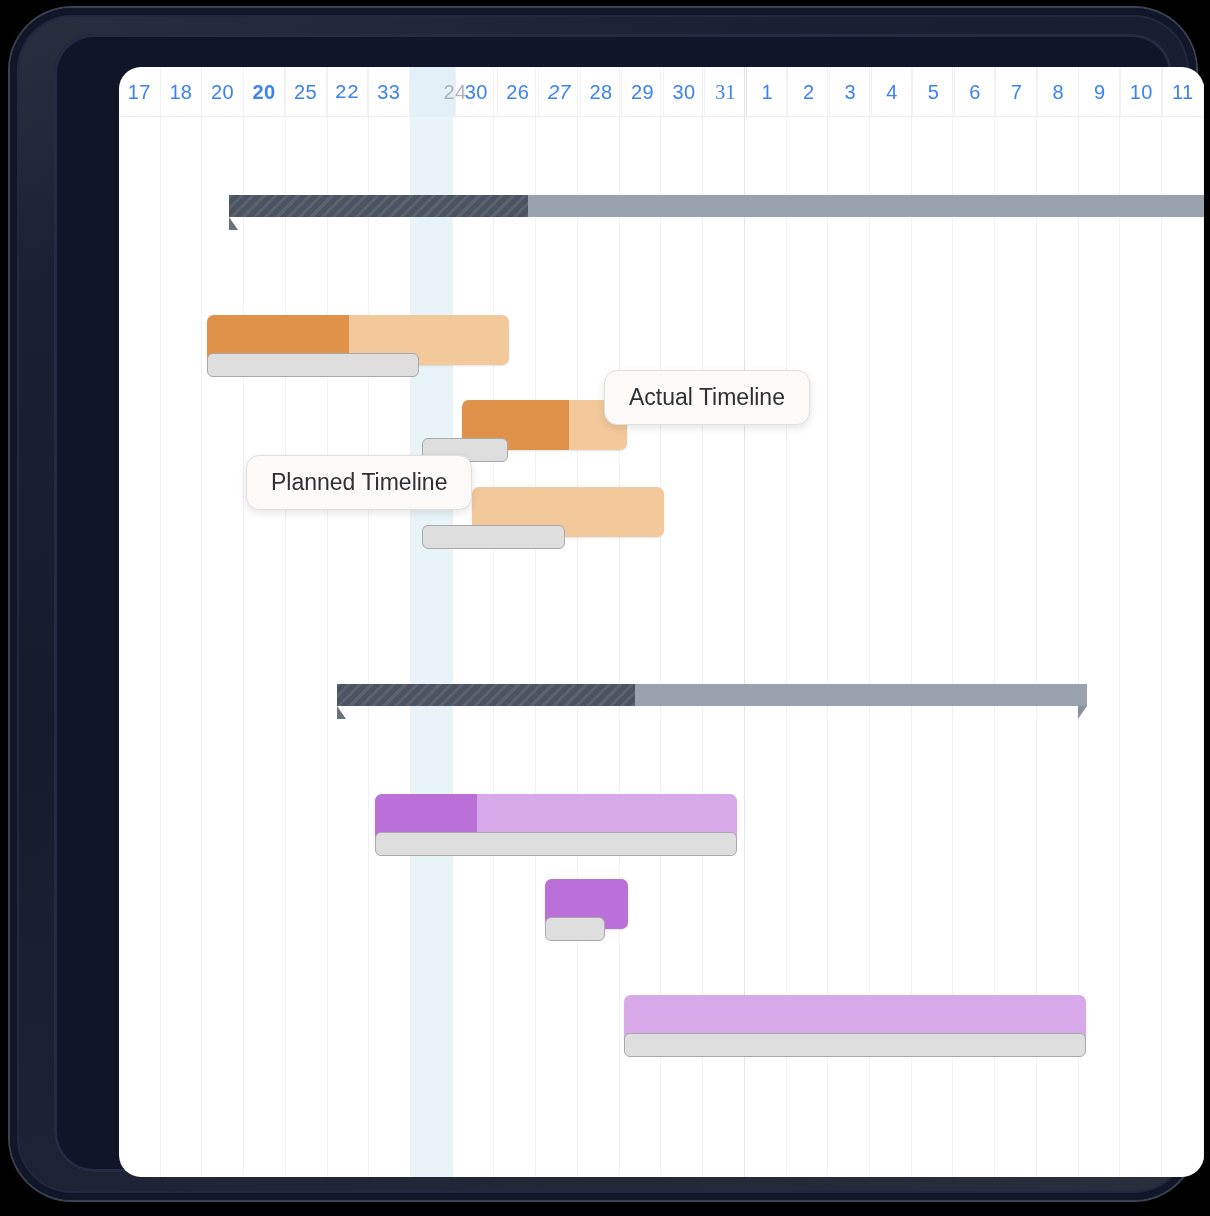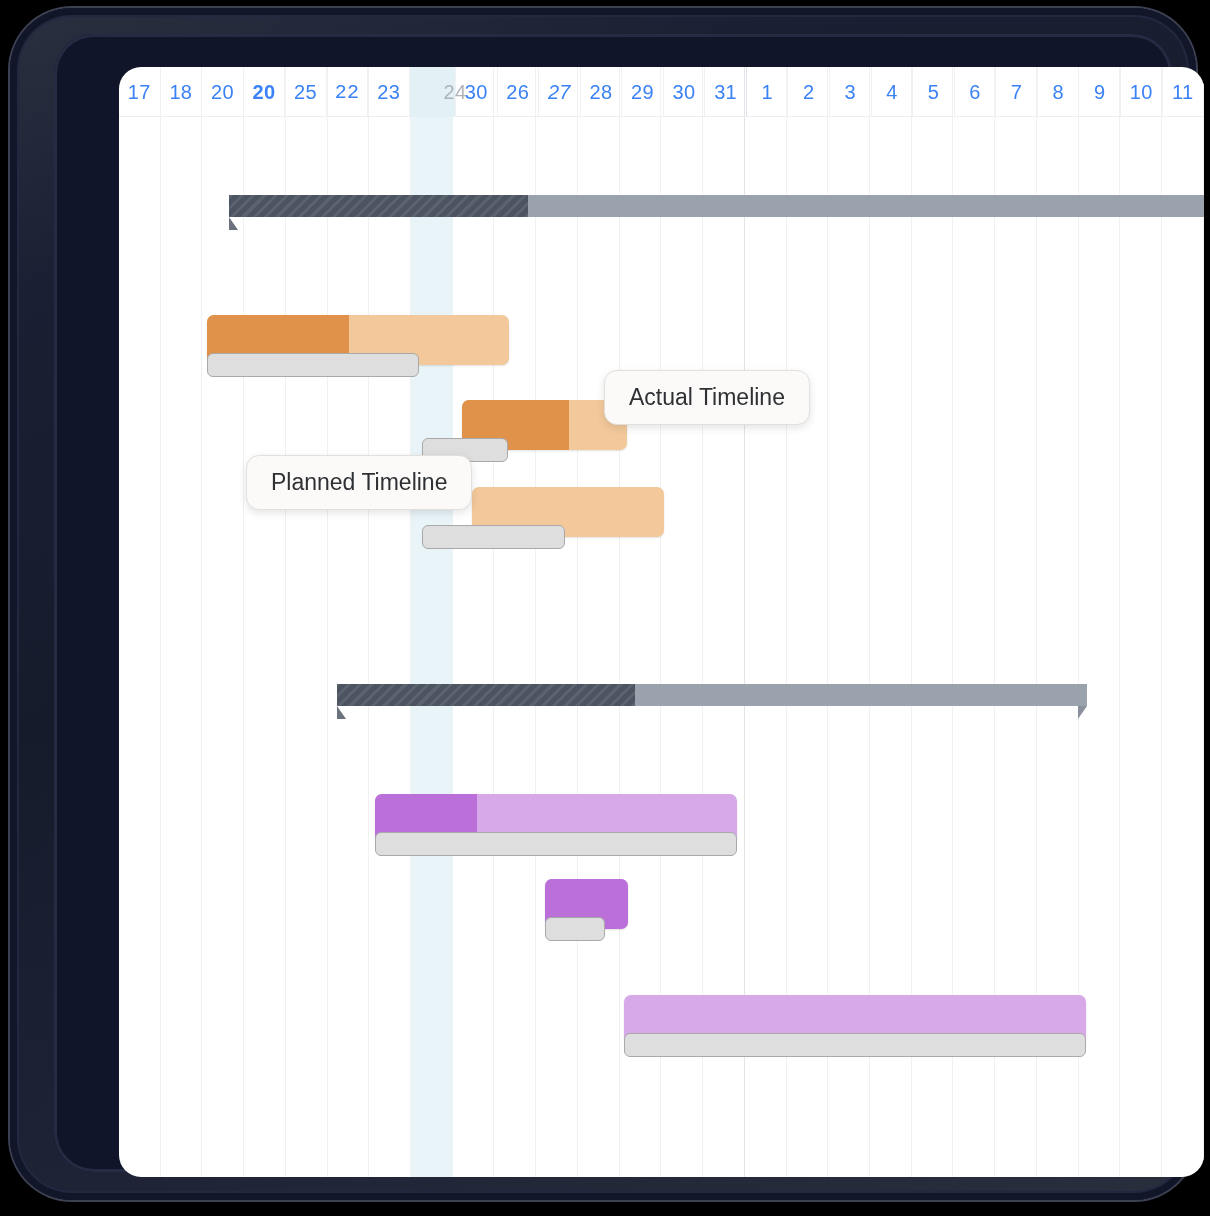--- a/index.html
+++ b/index.html
@@ -212,29 +212,29 @@
           <div class="today-band" style="left: 292.115px; width: 41.7308px;"></div>
         </div>
 
       <div id="header-row">
           <div class="day-cell" style="width: 41.7308px;">17</div>
           <div class="day-cell" style="width: 41.7308px;">18</div>
           <div class="day-cell" style="width: 41.7308px;">20</div>
           <div class="day-cell" style="width: 41.7308px; font-weight: bold;">20</div>
           <div class="day-cell" style="width: 41.7308px;">25</div>
           <div class="day-cell" style="width: 41.7308px; font-family: Liberation Mono, monospace;">22</div>
-          <div class="day-cell" style="width: 41.7308px;">23</div>
+          <div class="day-cell" style="width: 41.7308px;">33</div>
           <div class="day-cell is-today" style="width: 41.7308px; padding-left: 45px;">24</div>
           <div class="day-cell" style="width: 41.7308px;">30</div>
           <div class="day-cell" style="width: 41.7308px;">26</div>
           <div class="day-cell" style="width: 41.7308px; font-style: italic;">27</div>
           <div class="day-cell" style="width: 41.7308px;">28</div>
           <div class="day-cell" style="width: 41.7308px;">29</div>
           <div class="day-cell" style="width: 41.7308px;">30</div>
-          <div class="day-cell month-edge" style="width: 41.7308px;">31</div>
+          <div class="day-cell month-edge" style="width: 41.7308px; font-family: Liberation Serif, serif;">31</div>
           <div class="day-cell" style="width: 41.7308px;">1</div>
           <div class="day-cell" style="width: 41.7308px;">2</div>
           <div class="day-cell" style="width: 41.7308px;">3</div>
           <div class="day-cell" style="width: 41.7308px;">4</div>
           <div class="day-cell" style="width: 41.7308px;">5</div>
           <div class="day-cell" style="width: 41.7308px;">6</div>
           <div class="day-cell" style="width: 41.7308px;">7</div>
           <div class="day-cell" style="width: 41.7308px;">8</div>
           <div class="day-cell" style="width: 41.7308px;">9</div>
           <div class="day-cell" style="width: 41.7308px;">10</div>

